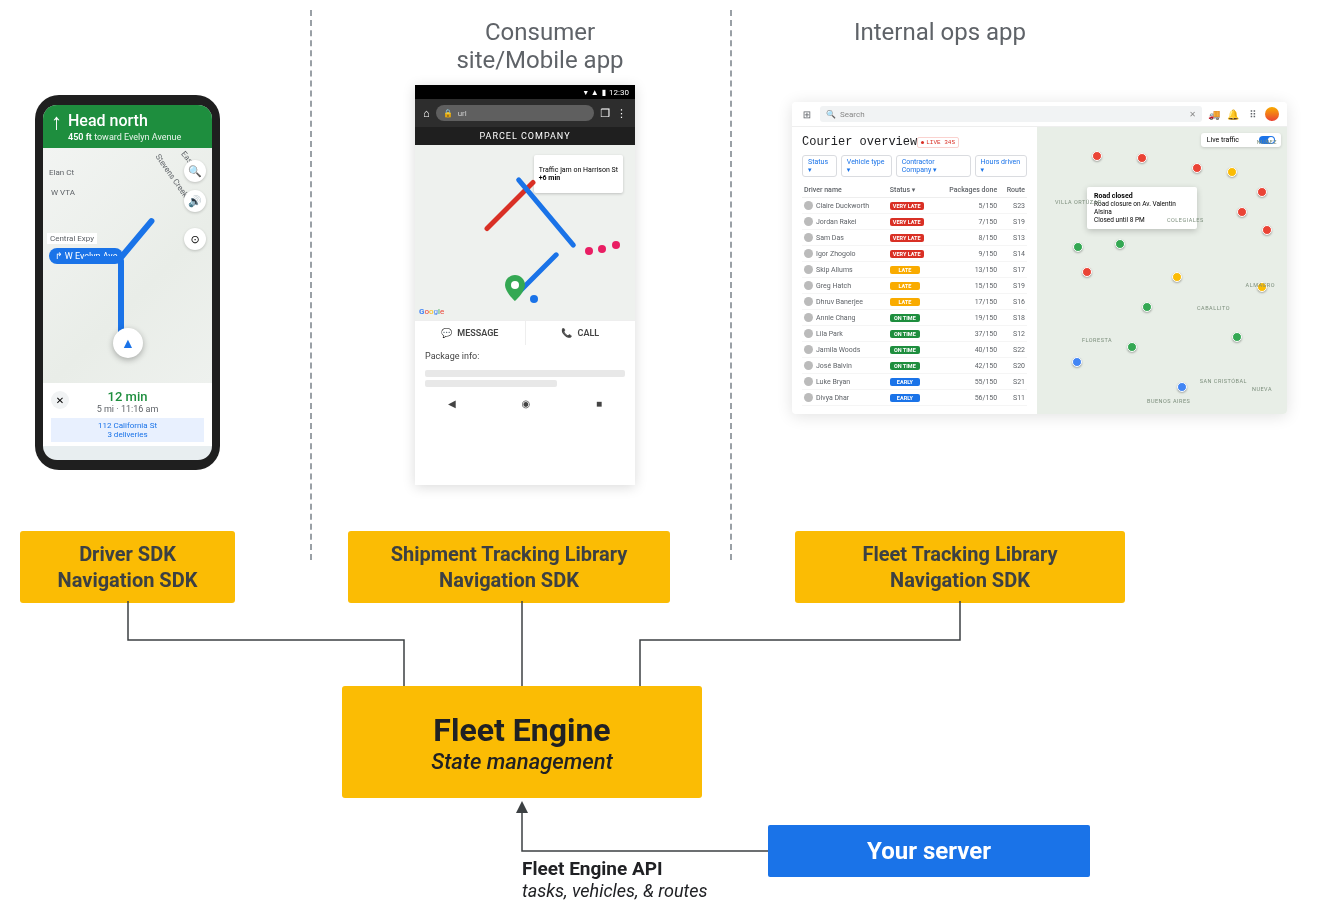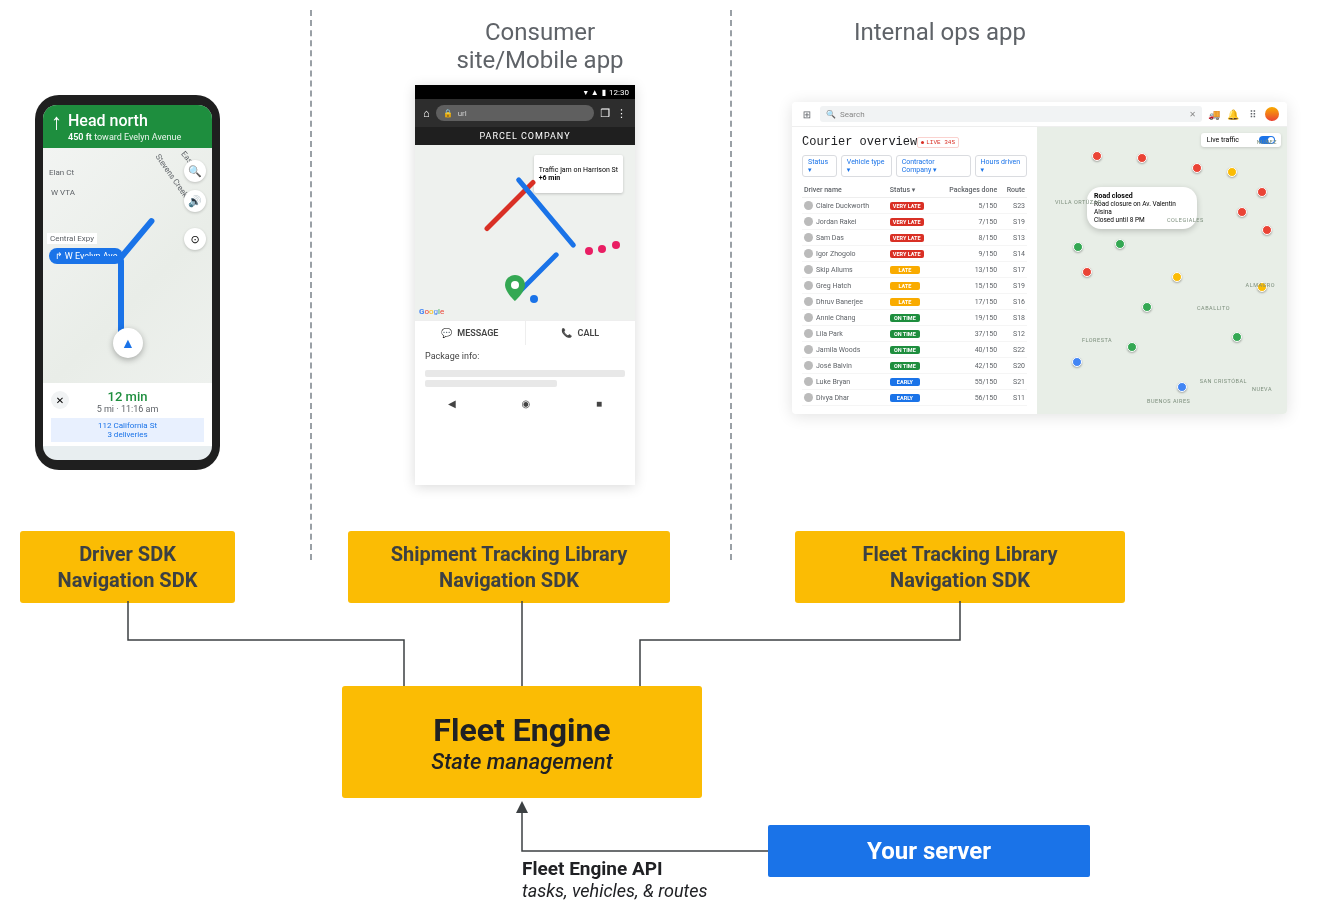--- a/index.html
+++ b/index.html
@@ -165,21 +165,21 @@
   .driver-av { width:9px;height:9px;border-radius:50%;background:#bbb; }
   .stat { font-size:5.5px;font-weight:700;padding:1px 3px;border-radius:2px;color:#fff;text-align:center;display:inline-block;min-width:30px; }
   .s-vlate { background:#d93025; }
   .s-late { background:#f9ab00; }
   .s-ontime { background:#1e8e3e; }
   .s-early { background:#1a73e8; }
   .ops-map { flex:1;background:#e8eee7;position:relative; }
   .ops-traffic { position:absolute;top:6px;right:6px;background:#fff;font-size:7px;padding:3px 6px;border-radius:3px;box-shadow:0 1px 3px rgba(0,0,0,.15);display:flex;align-items:center;gap:20px; }
   .toggle { width:16px;height:8px;background:#1a73e8;border-radius:4px;position:relative; }
   .toggle::after { content:'';position:absolute;right:1px;top:1px;width:6px;height:6px;background:#fff;border-radius:50%; }
-  .ops-popup { position:absolute;top:60px;left:50px;background:#fff;padding:5px 7px;font-size:6.5px;border-radius:14px;box-shadow:0 2px 6px rgba(0,0,0,.2);max-width:110px; }
+  .ops-popup { position:absolute;top:60px;left:50px;background:#fff;padding:5px 7px;font-size:6.5px;border-radius:2px;box-shadow:0 2px 6px rgba(0,0,0,.2);max-width:110px; }
   .ops-popup b { font-size:7px; }
   .mdot { position:absolute;width:10px;height:10px;border-radius:50%;border:1.5px solid #fff;box-shadow:0 1px 2px rgba(0,0,0,.3); }
   .m-red{background:#ea4335;} .m-green{background:#34a853;} .m-blue{background:#4285f4;} .m-amber{background:#fbbc04;}
   .ops-hood { position:absolute;font-size:5.5px;color:#7d8f7d;letter-spacing:.5px; }
 
   
   .sdk {
     position: absolute;
     background: #fbbc04;
     color: #3c4043;

